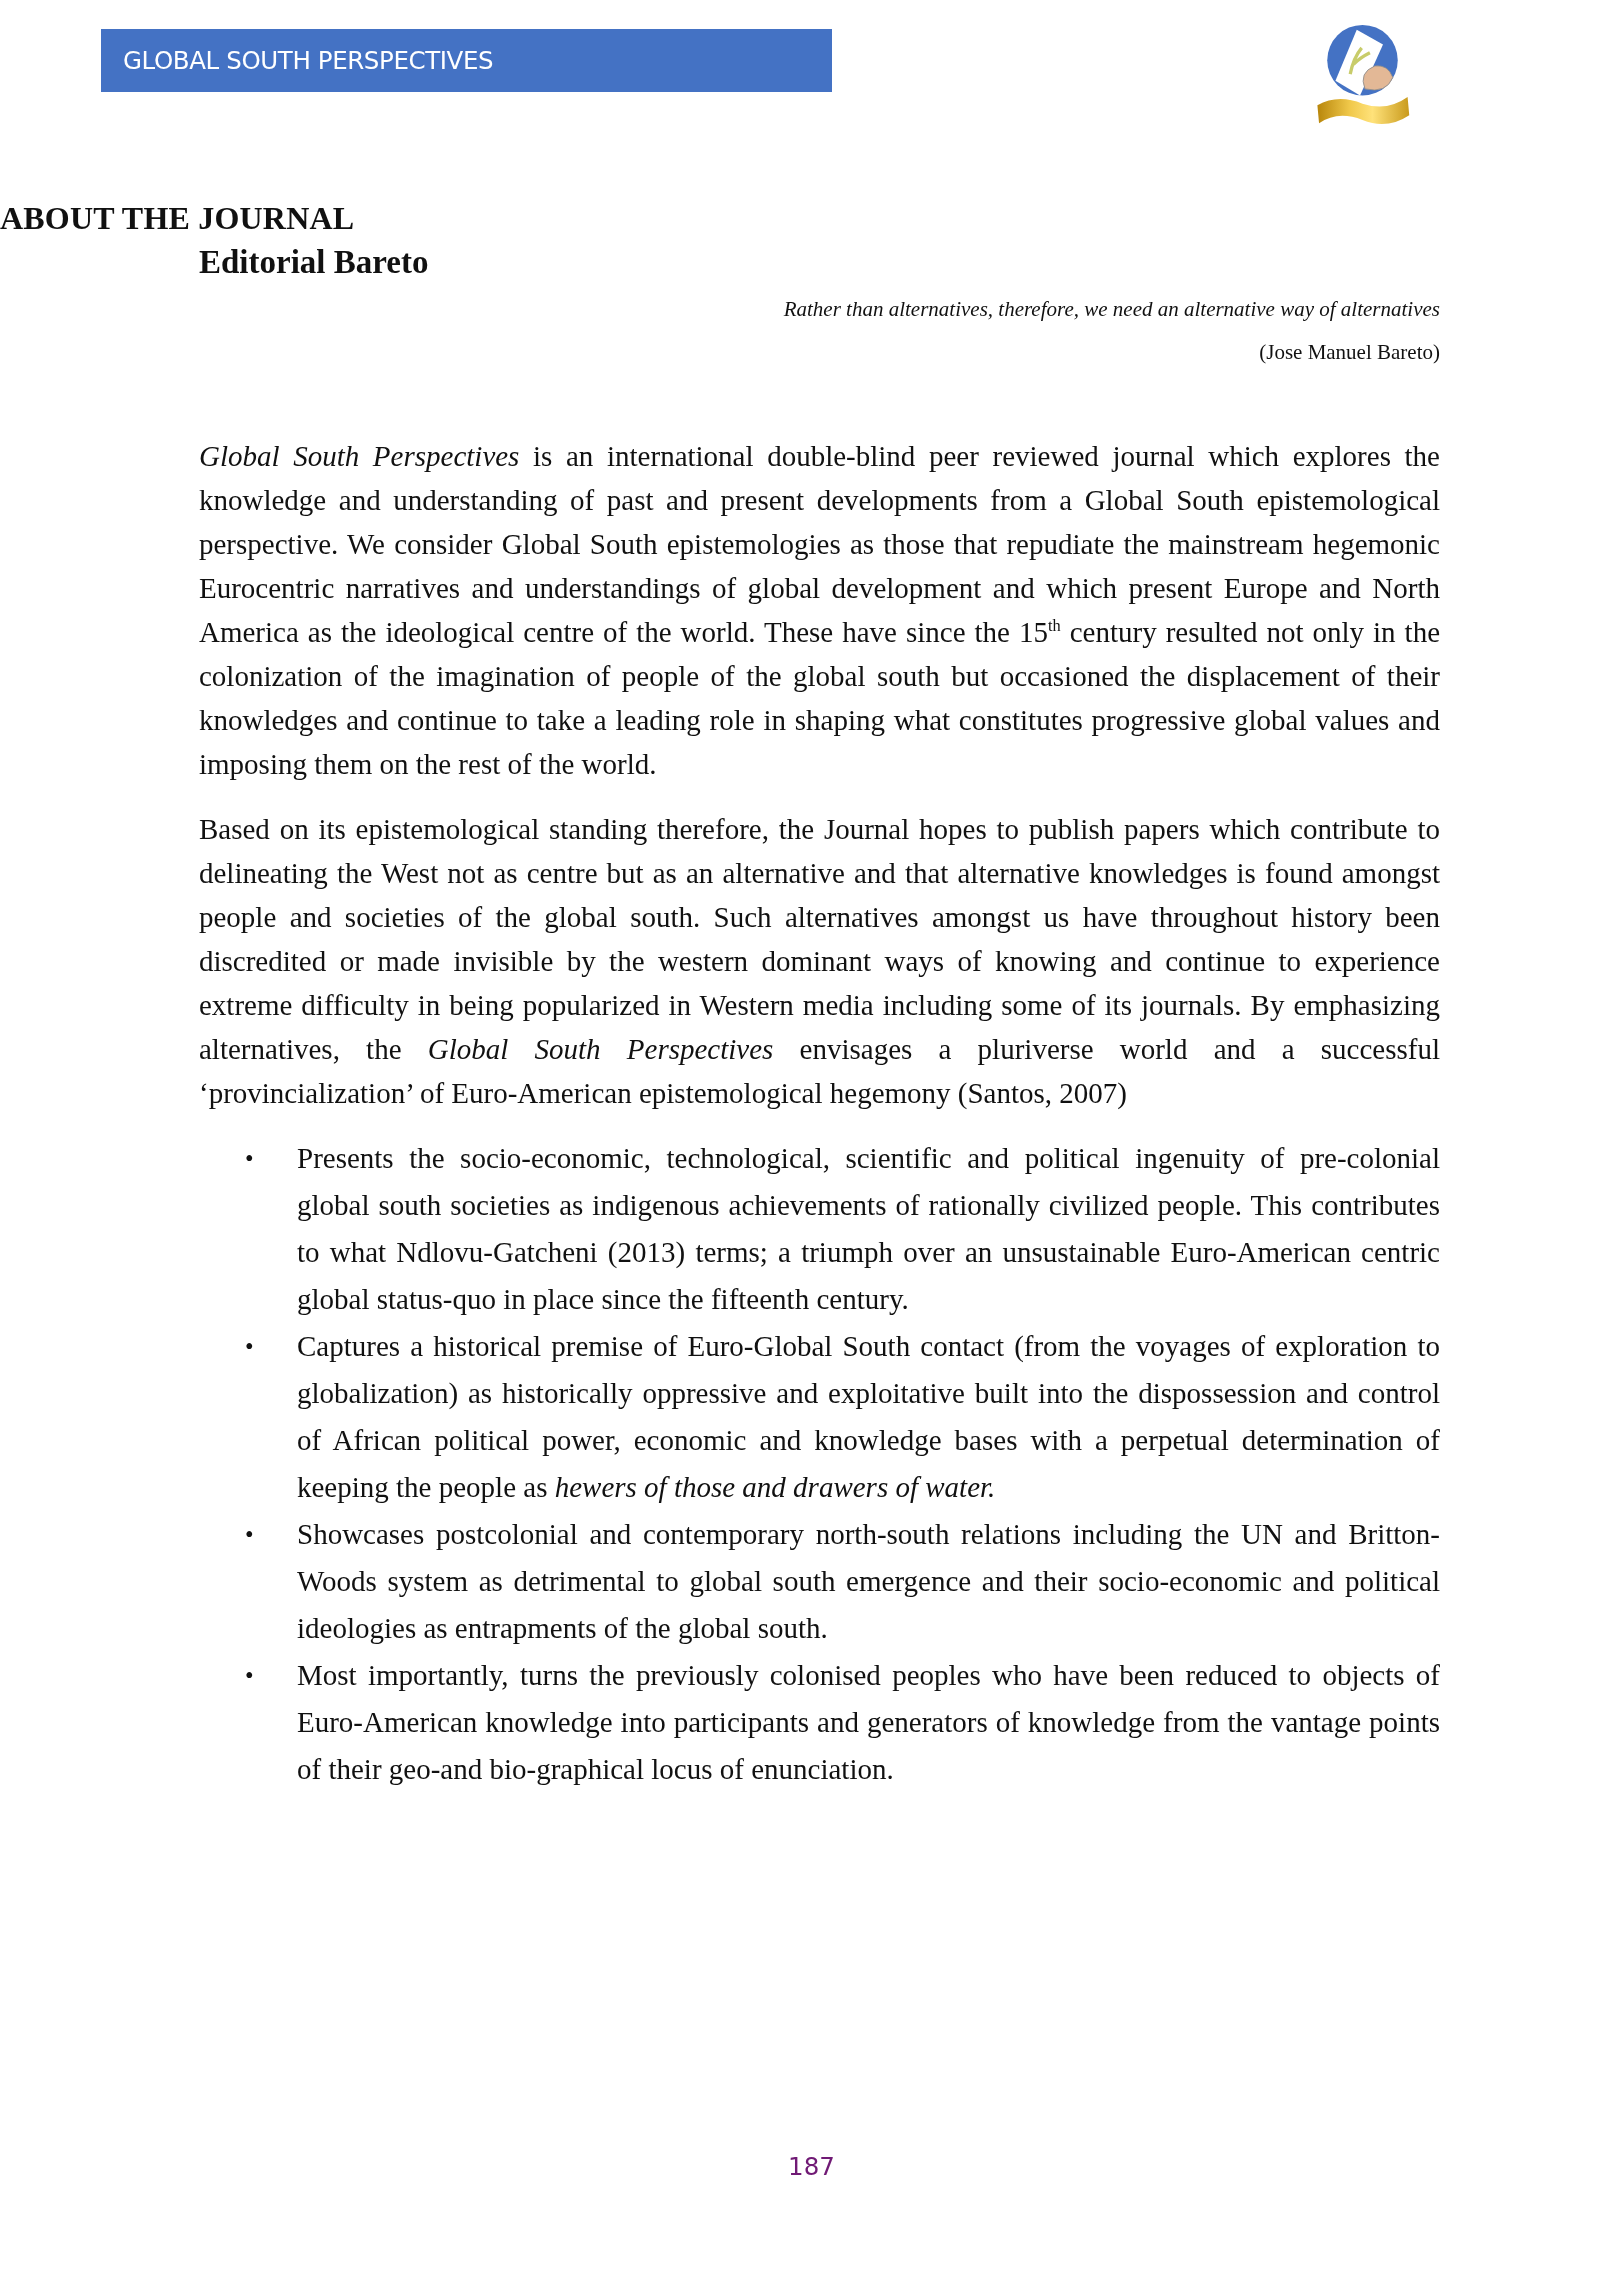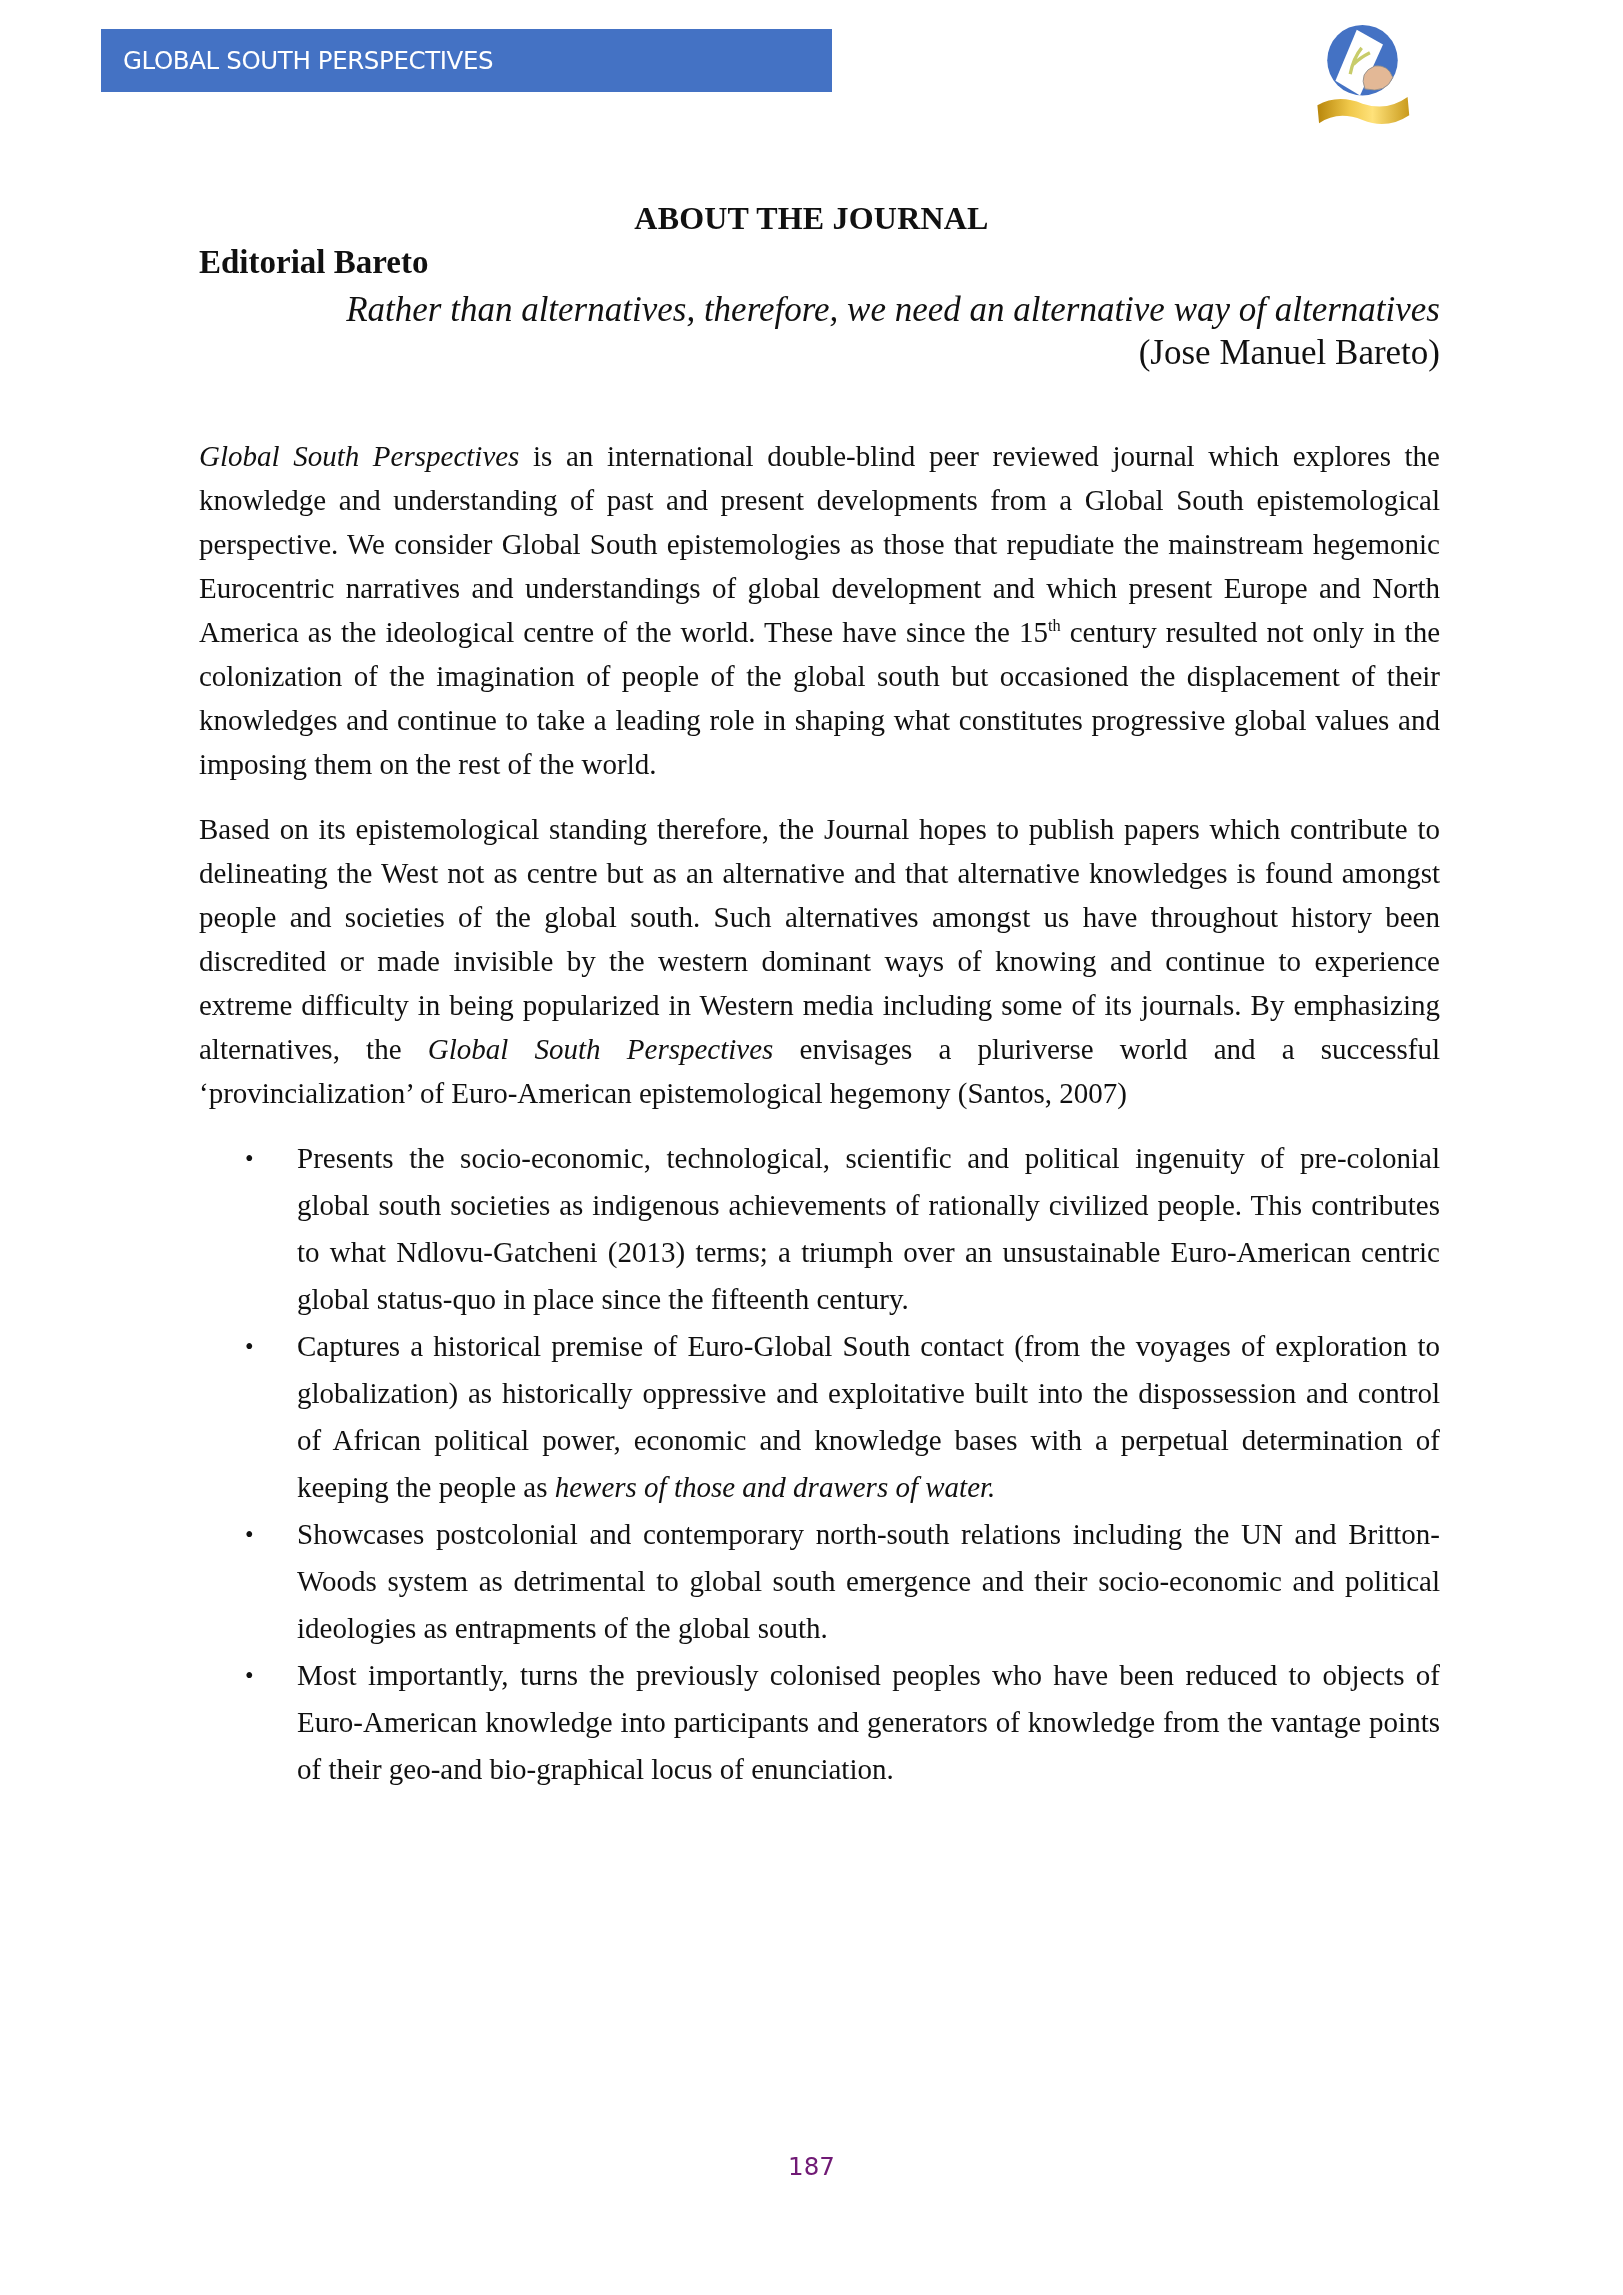--- a/index.html
+++ b/index.html
@@ -38,38 +38,38 @@
       left: 1301px;
       top: 14.7px;
       width: 123px;
       height: 115px;
     }
     .page-heading {
       position: absolute;
       left: 0;
       width: 100%;
       top: 200px;
-      text-align: center;
+      text-align: left;
       font-size: 32px;
       font-weight: bold;
       letter-spacing: 0.2px;
     }
     .section-title {
       position: absolute;
       left: 199px;
       top: 244px;
       font-size: 33px;
       font-weight: bold;
     }
     .epigraph {
       position: absolute;
       right: 183px;
       top: 288px;
       text-align: right;
-      font-size: 35px;
+      font-size: 21px;
       line-height: 43px;
     }
     .epigraph-quote { font-style: italic; }
     .content {
       position: absolute;
       left: 199px;
       top: 434px;
       width: 1241px;
       font-size: 29px;
       line-height: 44px;

